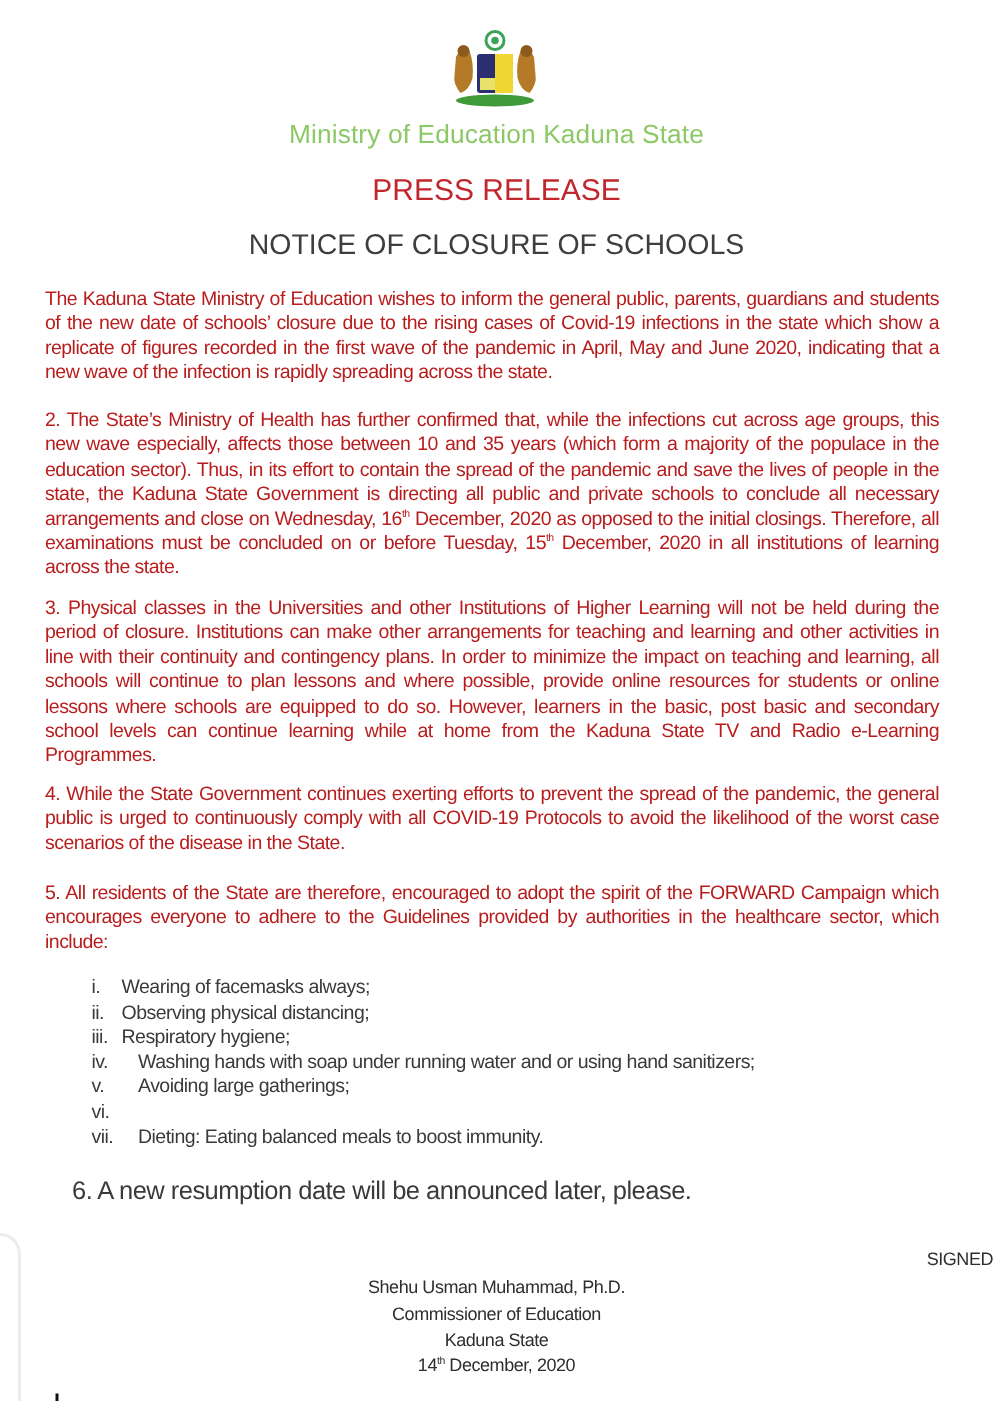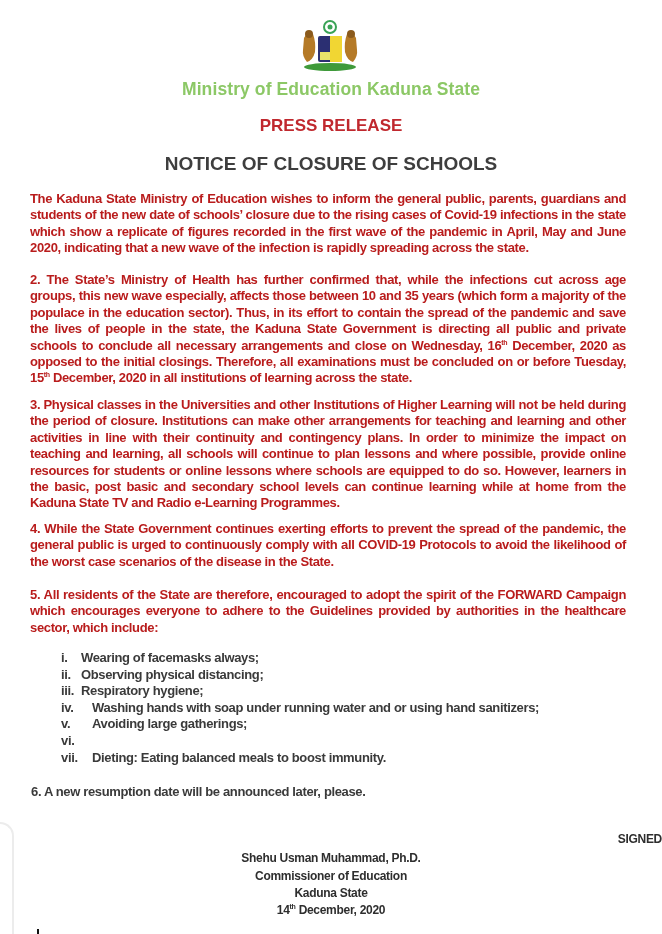--- a/index.html
+++ b/index.html
@@ -1,41 +1,41 @@
 <!DOCTYPE html>
 <html><head>
 <meta charset="utf-8">
 <style>
   html, body { margin: 0; padding: 0; background: #ffffff; }
   body { width: 662px; height: 934px; position: relative; overflow: hidden;
          font-family: "Liberation Sans", sans-serif; color: #3a3a3a; }
-  .page { position: absolute; left: 0; top: 0; width: 662px; height: 677px; font-weight: bold; }
+  .page { position: absolute; left: 0; top: 0; width: 662px; height: 677px; }
   .crest { position: absolute; left: 296px; top: 18px; width: 68px; height: 54px; }
   .ministry { position: absolute; top: 79px; left: 0; width: 662px; text-align: center;
               color: #8cc866; font-size: 17.5px; letter-spacing: 0.1px; }
   .press { position: absolute; top: 116px; left: 0; width: 662px; text-align: center;
-           color: #c0282e; font-size: 17px; }
+           color: #c0282e; font-size: 20px; }
   .notice { position: absolute; top: 153px; left: 0; width: 662px; text-align: center;
             color: #3e3e3e; font-size: 19px; }
   .body { position: absolute; left: 30px; width: 596px; font-size: 13px; line-height: 16.4px;
           text-align: justify; color: #b91c1c; font-family: "Liberation Sans Narrow", "Liberation Sans", sans-serif; }
   .body p { margin: 0; letter-spacing: -0.35px; }
   sup { font-size: 7px; line-height: 0; }
   .p1 { top: 191px; }
   .p2 { top: 272px; }
   .p3 { top: 397px; }
   .p4 { top: 521px; }
   .p5 { top: 587px; }
   .list { position: absolute; left: 61px; top: 650px; font-size: 13px; line-height: 16.6px;
           letter-spacing: -0.35px; color: #3a3a3a; }
   .li { display: flex; height: 16.6px; }
   .li .num { width: 20px; }
   .li.short .num { width: 20px; }
   .li.long .num { width: 31px; }
-  .p6 { position: absolute; left: 31px; top: 784px; font-size: 13px; letter-spacing: -0.35px; color: #3a3a3a; }
+  .p6 { position: absolute; left: 48px; top: 784px; font-size: 17px; letter-spacing: -0.35px; color: #3a3a3a; }
   .sig { position: absolute; left: 0; width: 662px; text-align: center; font-size: 12px; color: #2e2e2e; letter-spacing: -0.3px; }
   .s1 { top: 832px; text-align: right; }
   .s2 { top: 851px; }
   .s3 { top: 869px; }
   .s4 { top: 886px; }
   .s5 { top: 903px; }
   .edge { position: absolute; left: -8px; top: 822px; width: 20px; height: 130px;
           border-right: 2px solid #ececec; border-top: 2px solid #ececec; border-top-right-radius: 14px; }
   .mark { position: absolute; left: 37px; top: 929px; width: 2px; height: 5px; background: #111; }
 </style>

